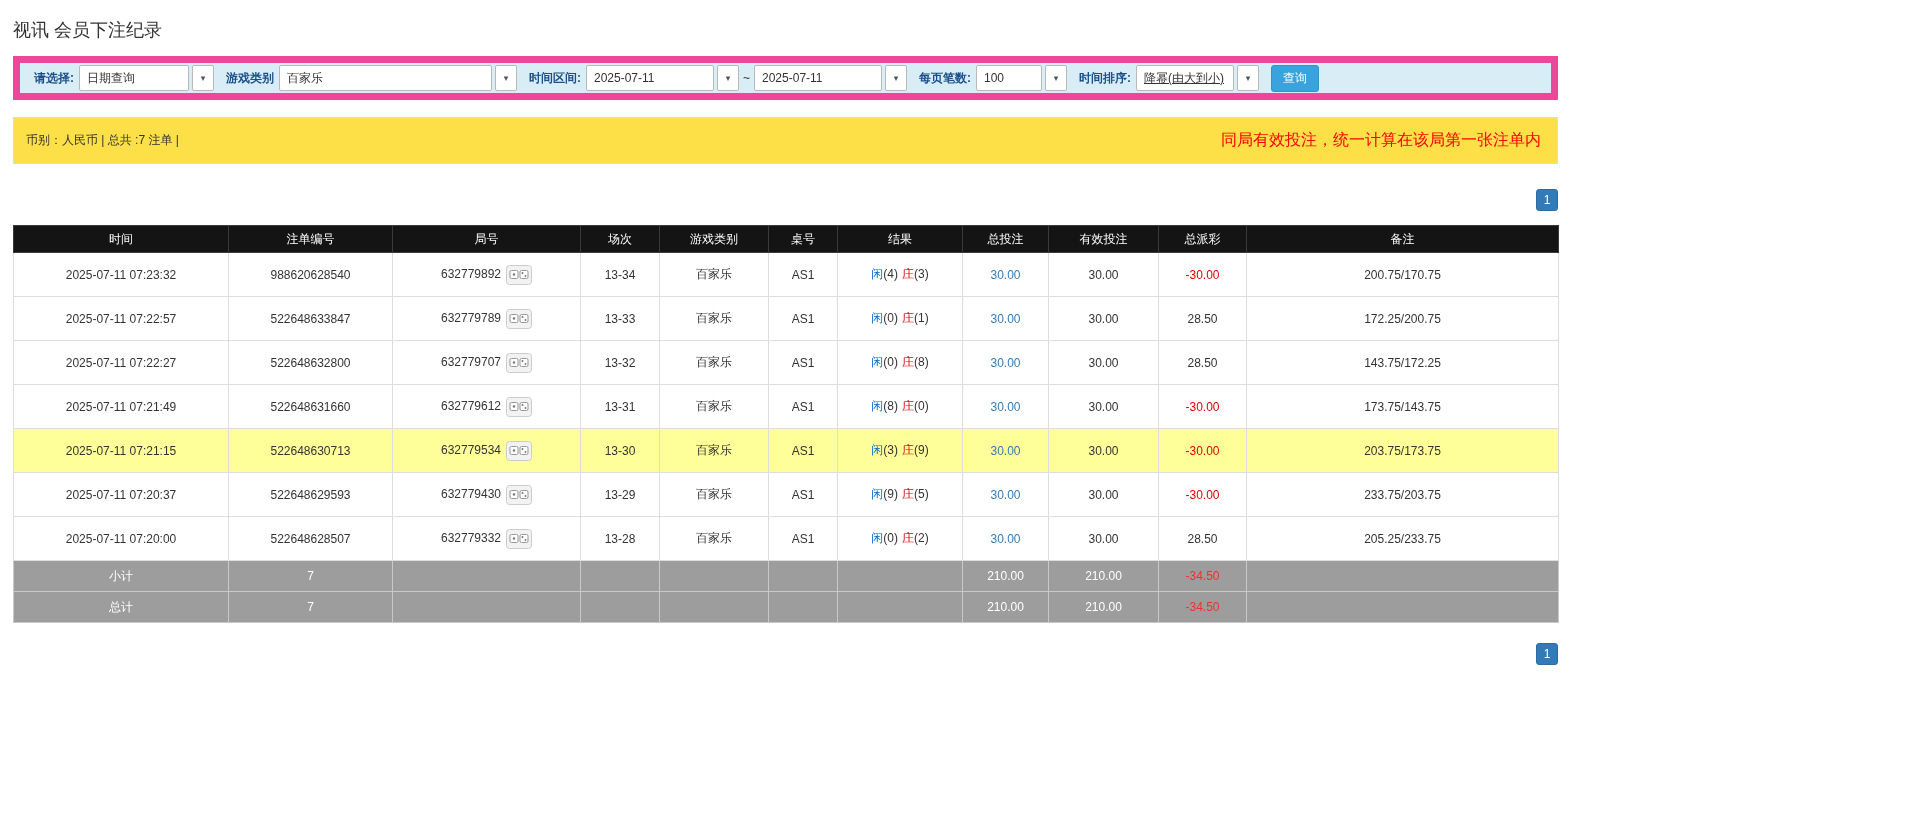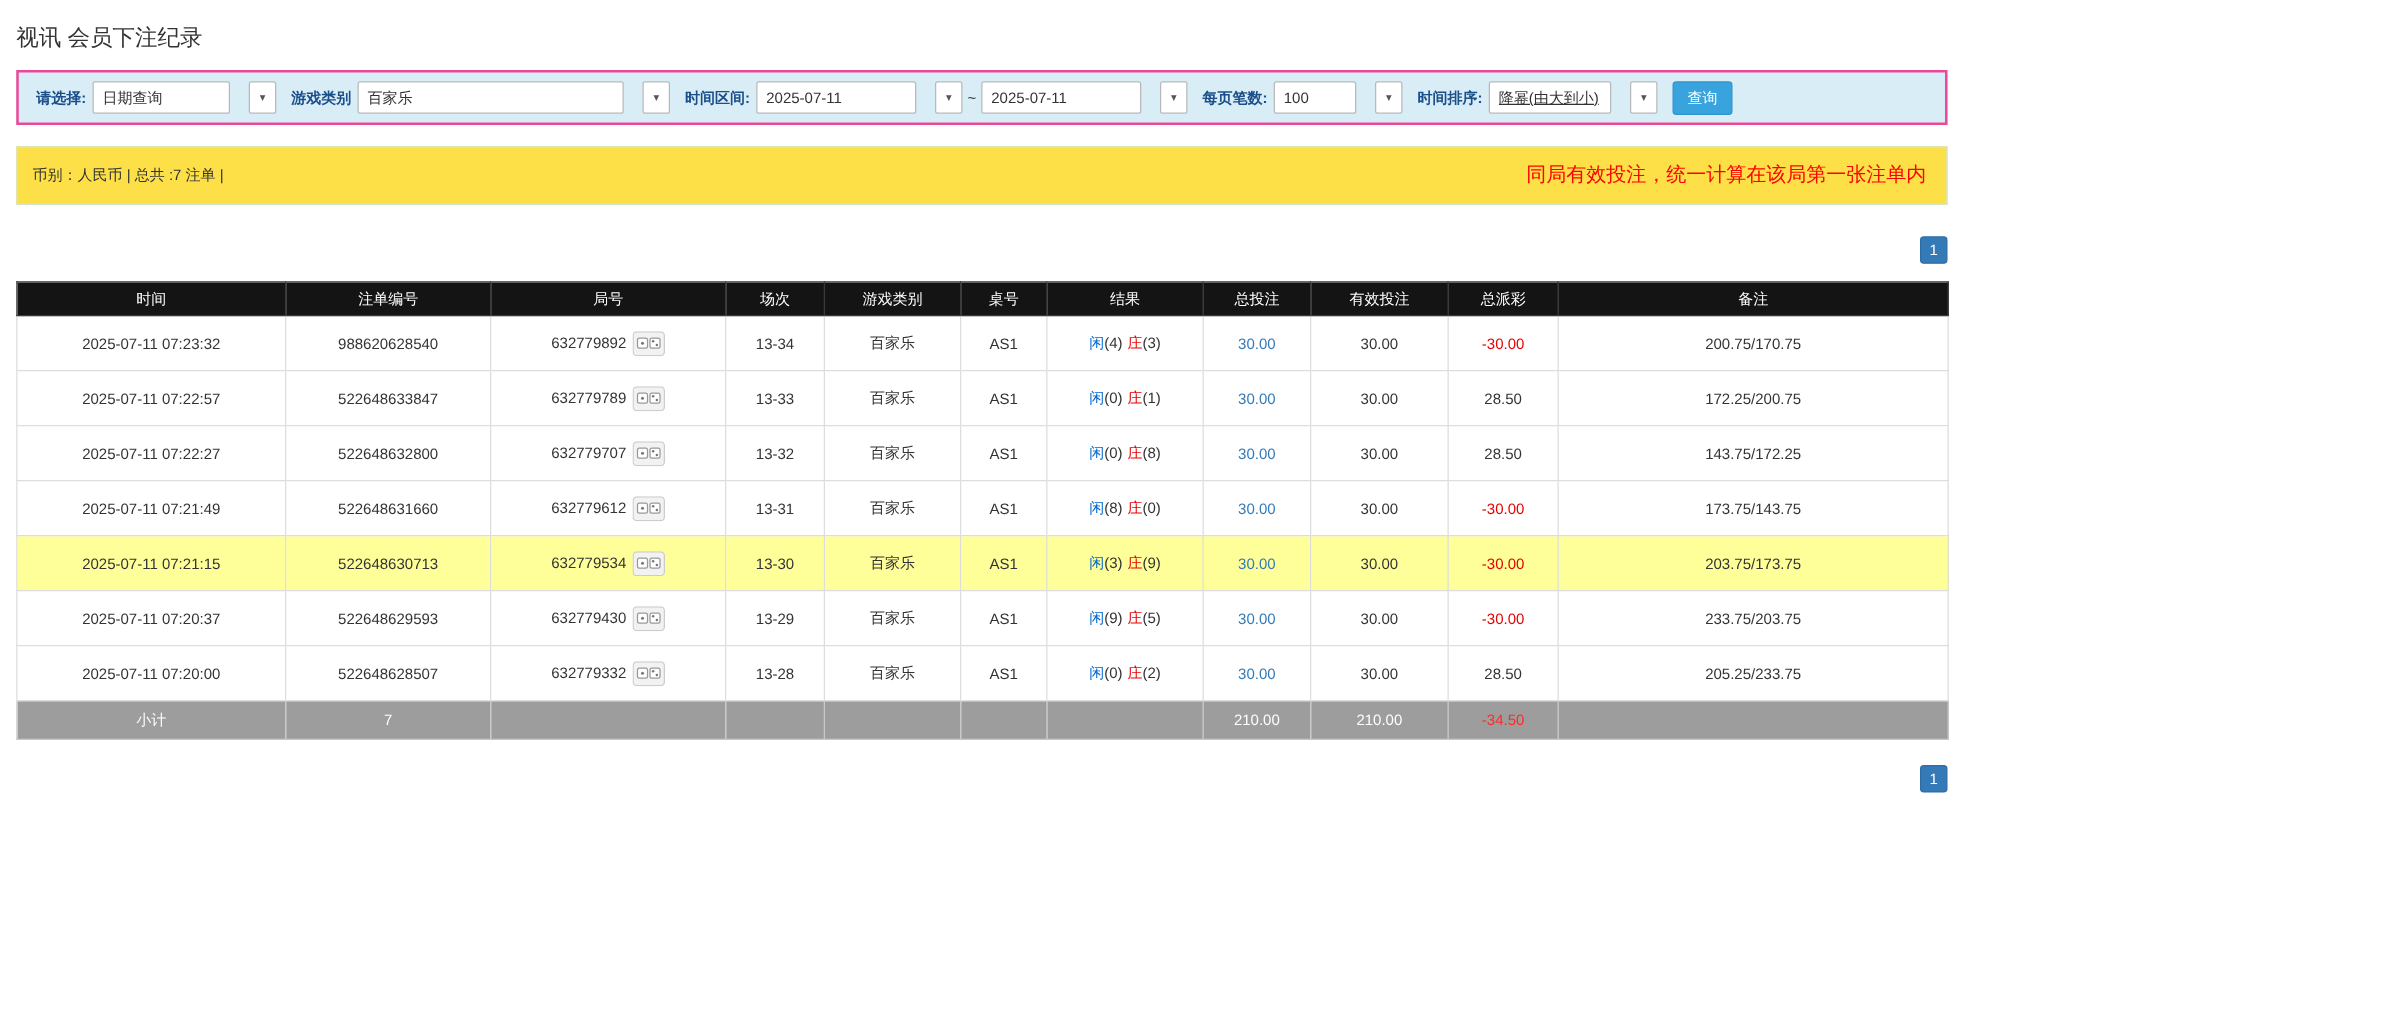--- a/index.html
+++ b/index.html
@@ -15,35 +15,35 @@
   .page-title {
     font-size:18px;
     font-weight:normal;
     color:#333;
     margin-bottom:14px;
   }
 
   
   .filter-bar {
     background:#d9edf7;
-    border:2px solid #ec4899;
+    border:7px solid #ec4899;
     padding:9px 12px;
     display:flex;
     align-items:center;
     height:44px;
   }
   .filter-label {
     color:#1b4f8a;
     font-weight:bold;
     font-size:12px;
     margin:0 5px 0 12px;
     white-space:nowrap;
   }
   .filter-label:first-child { margin-left:2px; }
-  .combo { display:flex; align-items:center; gap:15px; }
+  .combo { display:flex; align-items:center; gap:3px; }
   .combo input {
     height:26px;
     border:1px solid #b9b9b9;
     border-radius:2px;
     background:#fff;
     padding:0 7px;
     font-size:12px;
     color:#333;
     font-family:"Liberation Sans", sans-serif;
   }
@@ -421,20 +421,33 @@
         <td></td>
         <td></td>
         <td></td>
         <td></td>
         <td></td>
         <td>210.00</td>
         <td>210.00</td>
         <td class="neg">-34.50</td>
         <td></td>
       </tr>
+      <tr class="summary-row">
+        <td>总计</td>
+        <td>7</td>
+        <td></td>
+        <td></td>
+        <td></td>
+        <td></td>
+        <td></td>
+        <td>210.00</td>
+        <td>210.00</td>
+        <td class="neg">-34.50</td>
+        <td></td>
+      </tr>
     </tfoot>
   </table>
 
   <div class="pager-row pager-bottom">
     <span class="page-btn">1</span>
   </div>
 
 </div>
 
 </body></html>

